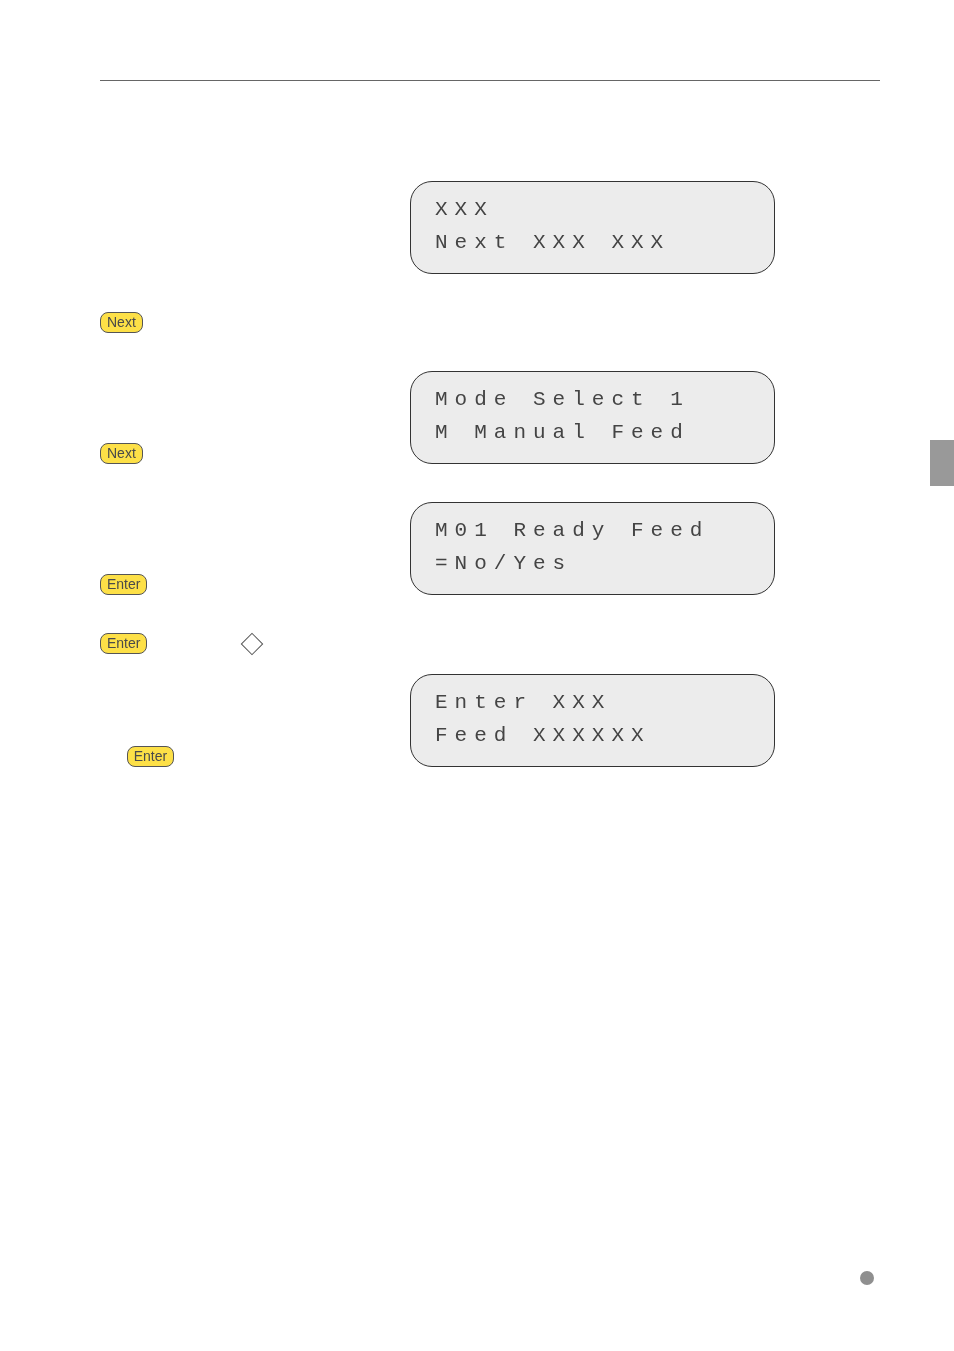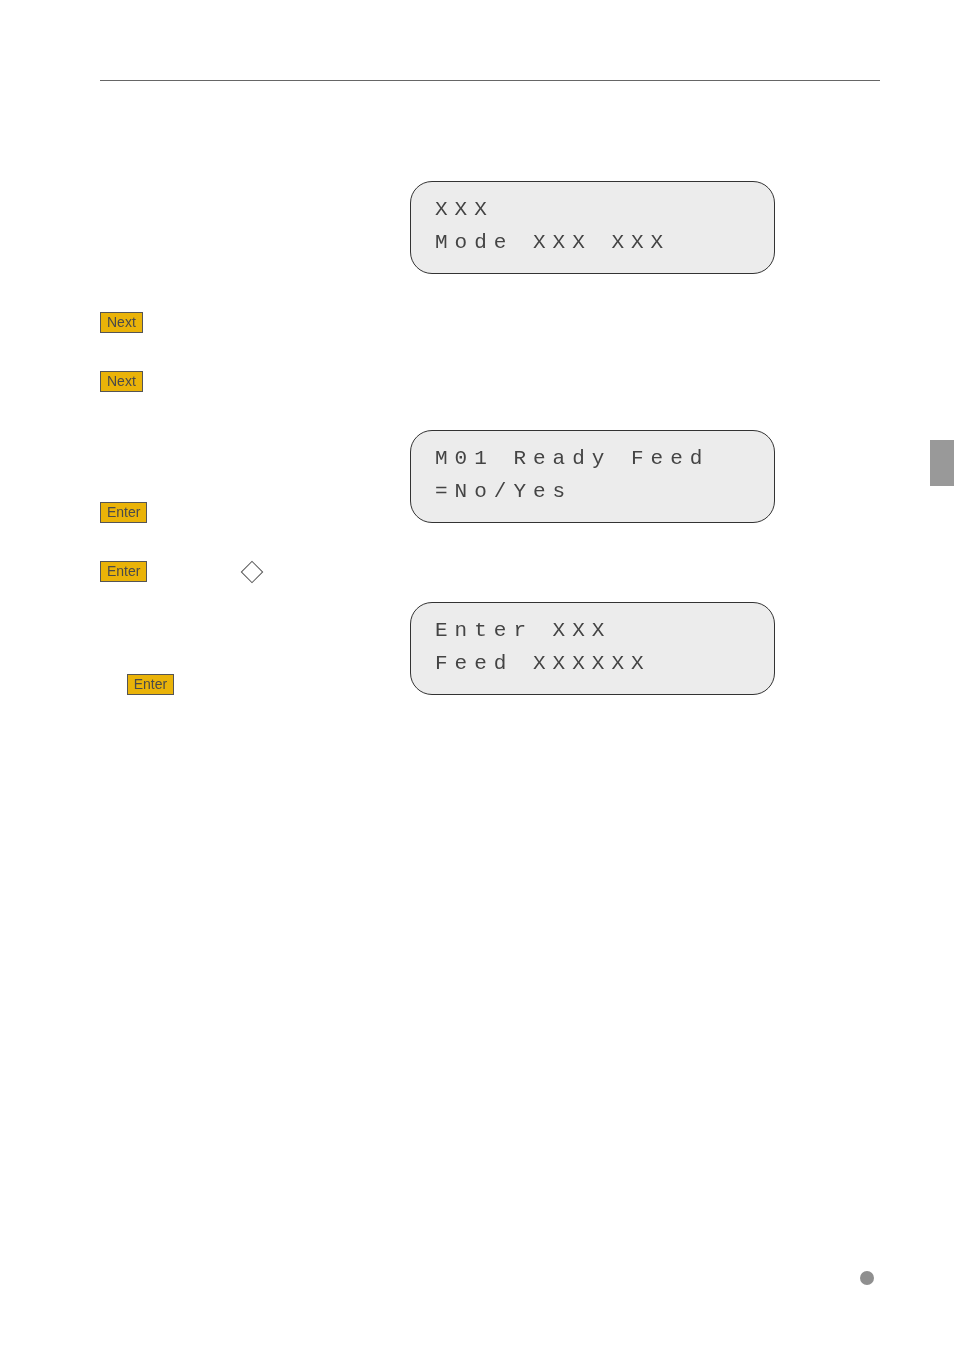--- a/index.html
+++ b/index.html
@@ -13,26 +13,26 @@
     font-size:17px;
   }
   .page{padding:80px 80px 0 100px}
   .hr{height:1px;background:#666;margin:0 0 100px 0;width:780px}
   .row{display:flex;align-items:flex-end;margin-bottom:38px}
   .left{width:310px;flex:0 0 310px}
   .right{flex:1}
   .key{
     display:inline-block;
     border:1px solid #555;
-    border-radius:0;
+    border-radius:8px;
     font-size:14px;
     line-height:1;
     padding:2px 6px 3px 6px;
     color:#4a4a4a;
-    background:#eab308;
+    background:#fde047;
     margin-right:4px;
     vertical-align:middle;
   }
   .diamond{
     display:inline-block;
     width:14px;height:14px;
     border:1px solid #555;
     transform:rotate(45deg);
     margin:0 3px;
     vertical-align:middle;
@@ -89,34 +89,40 @@
 <div class="tab-thumb"></div>
 
 <div class="page">
   <div class="hr"></div>
 
   <div class="row">
     <div class="left"></div>
     <div class="right">
       <div class="lcd">
         <div>        XXX</div>
-        <div>Mode XXX XXX</div>
+        <div>Next XXX XXX</div>
       </div>
     </div>
   </div>
 
   <div class="row">
     <div class="left">
       <span class="key">Next</span>
     </div>
   </div>
 
   <div class="row">
     <div class="left">
       <span class="key">Next</span>
+    </div>
+    <div class="right">
+      <div class="lcd">
+        <div>  Mode Select 1</div>
+        <div>M Manual Feed</div>
+      </div>
     </div>
   </div>
 
   <div class="row">
     <div class="left">
       <span class="key">Enter</span>
     </div>
     <div class="right">
       <div class="lcd">
         <div>M01 Ready Feed</div>

